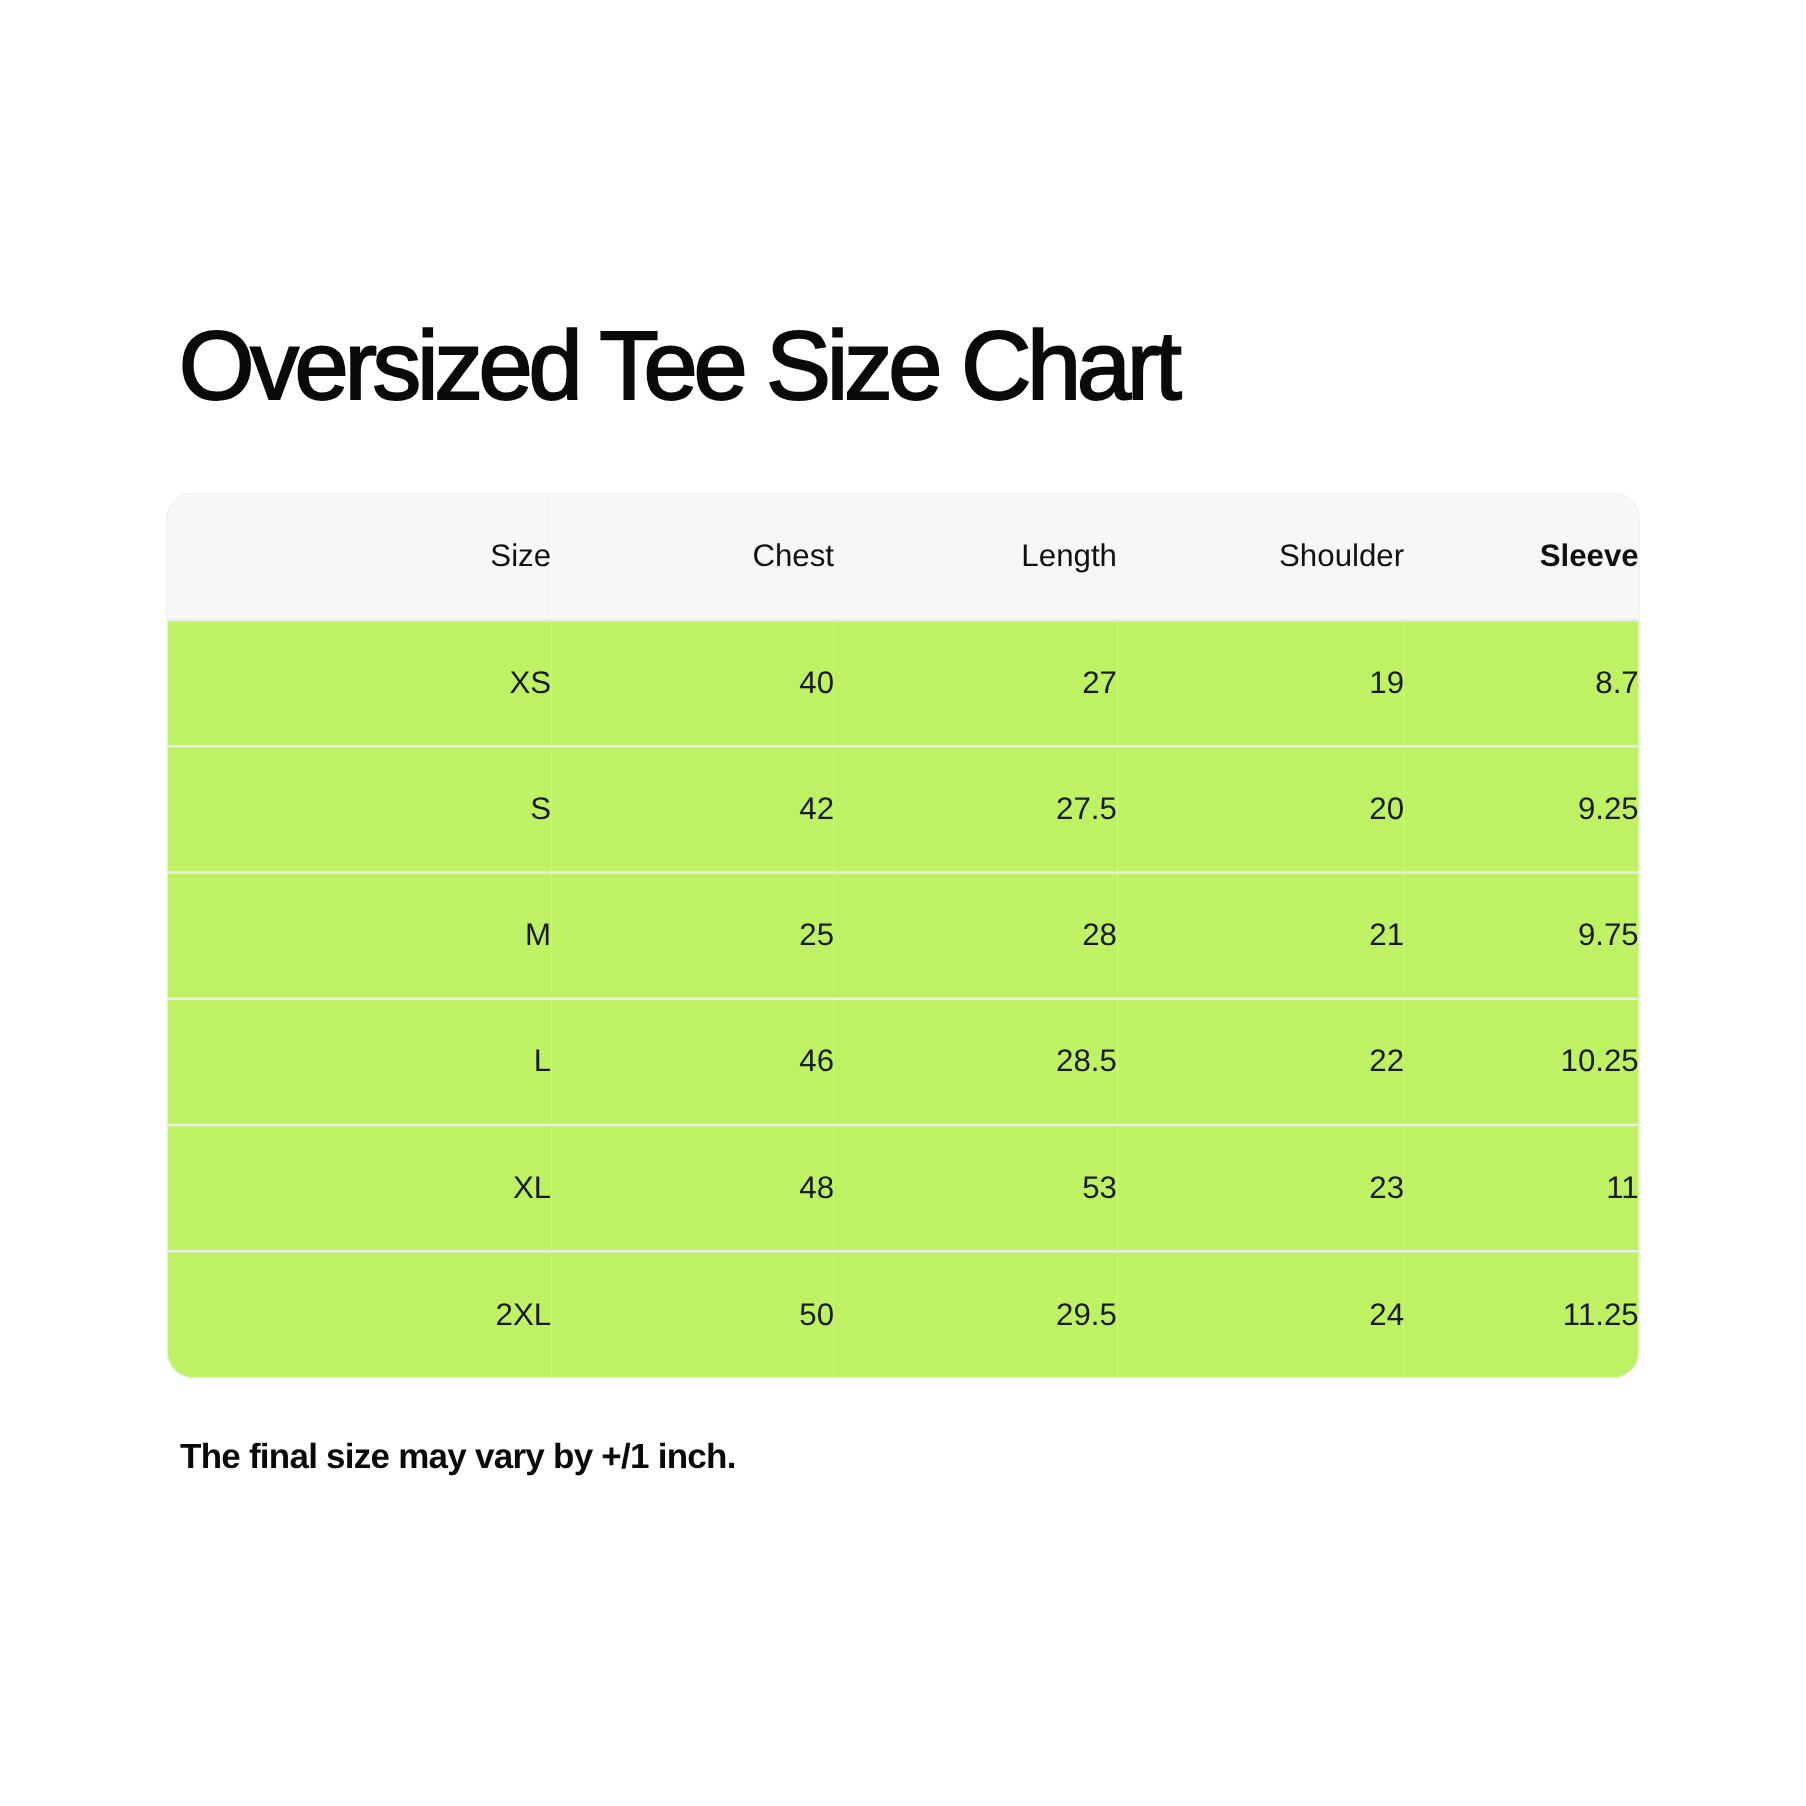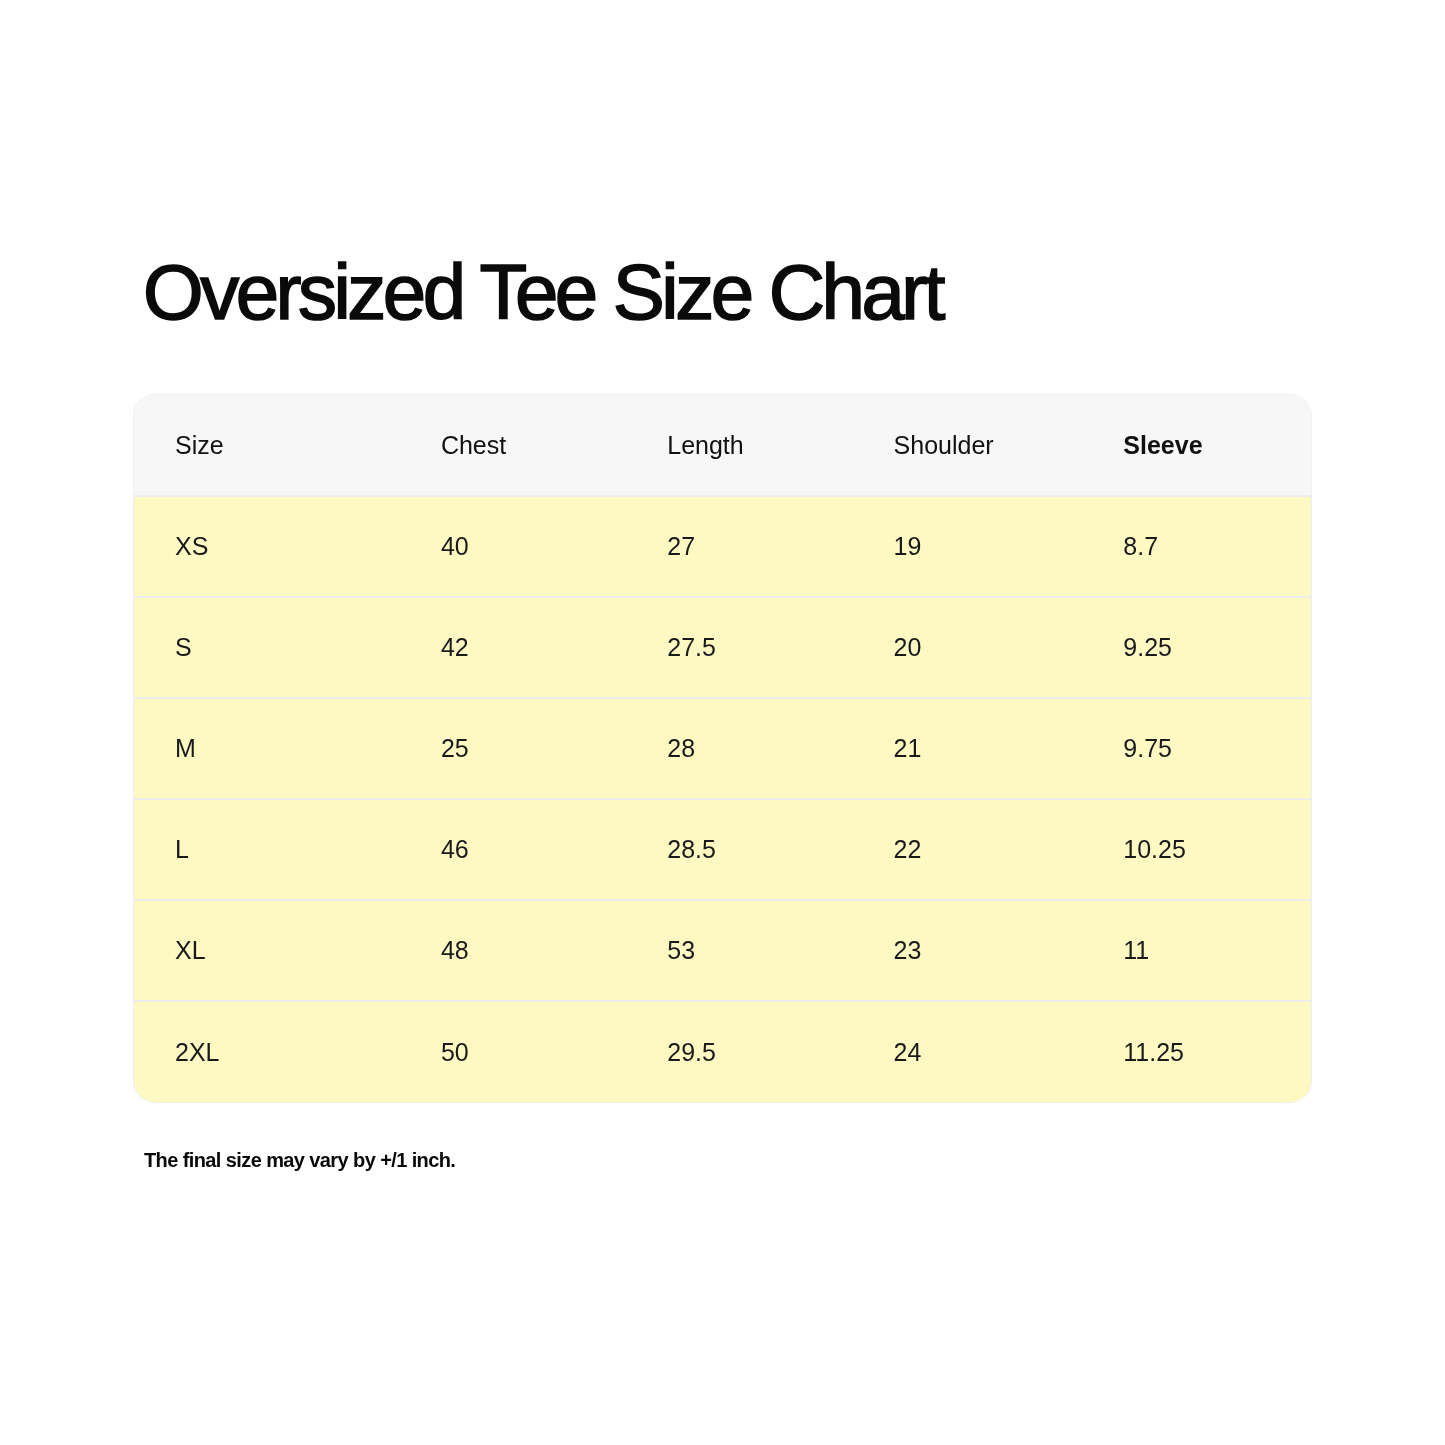--- a/index.html
+++ b/index.html
@@ -41,27 +41,27 @@
   table.size-table {
     width: 100%;
     border-collapse: collapse;
     table-layout: fixed;
   }
   table.size-table thead tr {
     background: #f7f7f7;
     height: 101px;
   }
   table.size-table tbody tr {
-    background: #fef9c3;
+    background: #bef264;
     height: 101px;
     border-top: 2px solid #ededed;
   }
   table.size-table th,
   table.size-table td {
-    text-align: left;
+    text-align: right;
     vertical-align: middle;
     padding: 0 0 0 0;
     font-size: 25px;
     color: #1a1a1a;
     font-weight: normal;
     letter-spacing: 0;
   }
   table.size-table th { color: #111111; }
   table.size-table th:first-child,
   table.size-table td:first-child { padding-left: 41px; }
@@ -69,21 +69,21 @@
   table.size-table th:nth-child(1) { width: 23.5%; }
   table.size-table th:nth-child(2) { width: 19.9%; margin-left: 35px; }
   table.size-table th:nth-child(3) { width: 19.9%; }
   table.size-table th:nth-child(4) { width: 20.2%; }
   table.size-table th:nth-child(5) { width: 16.5%; font-weight: bold; }
   .footnote {
     position: absolute;
     left: 144px;
     top: 1149px;
     margin: 0;
-    font-size: 20px;
+    font-size: 28px;
     font-weight: bold;
     letter-spacing: -0.6px;
     color: #0a0a0a;
   }
 </style>
 </head>
 <body>
 
 <div class="page">
 

